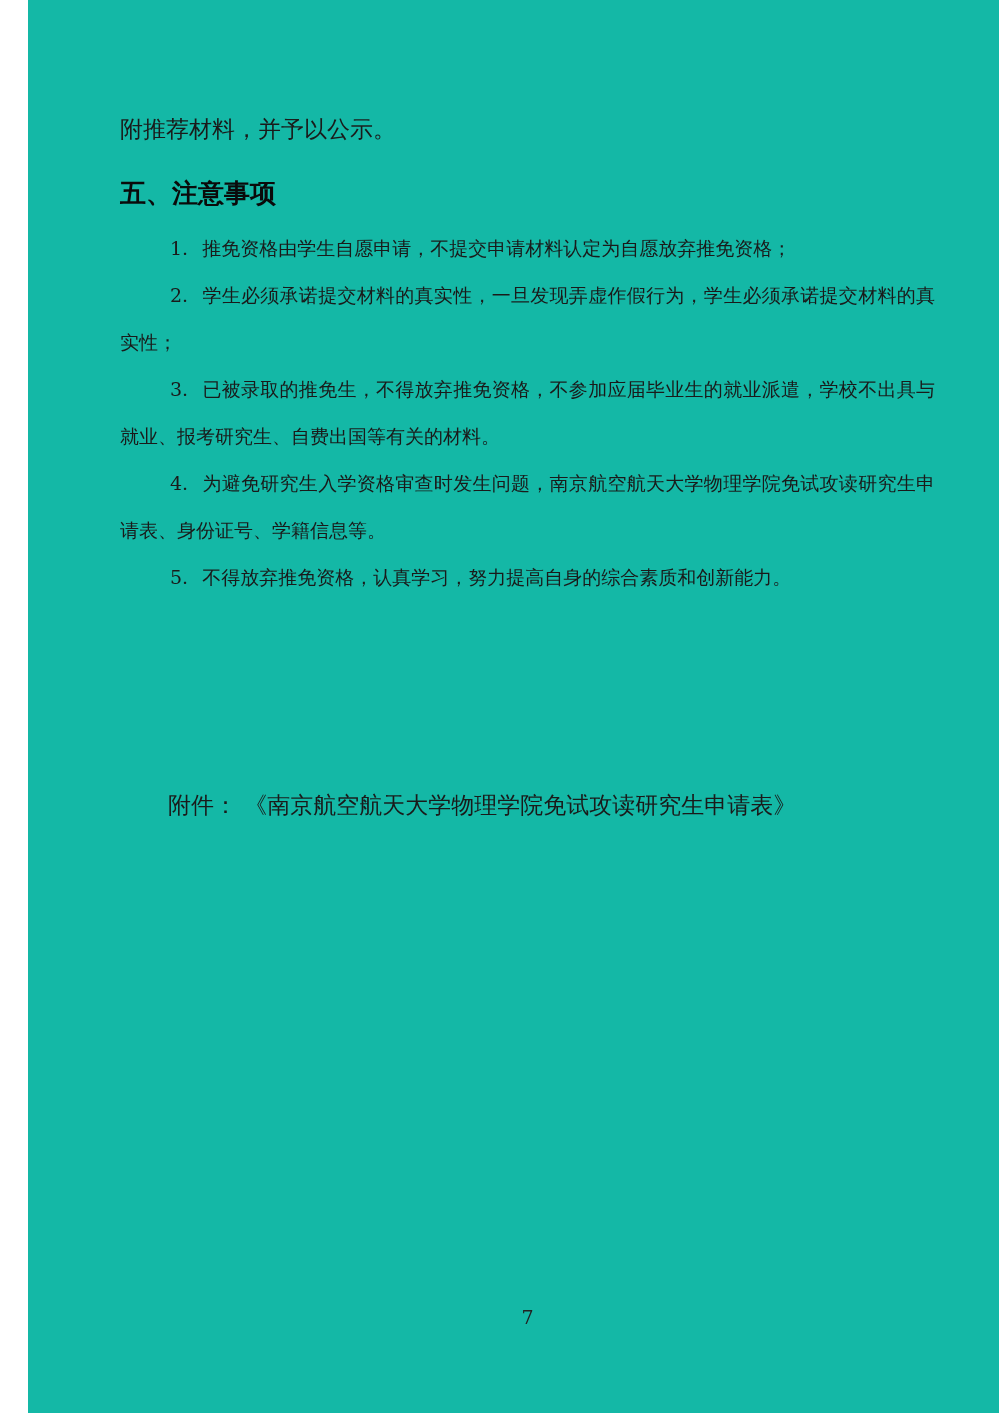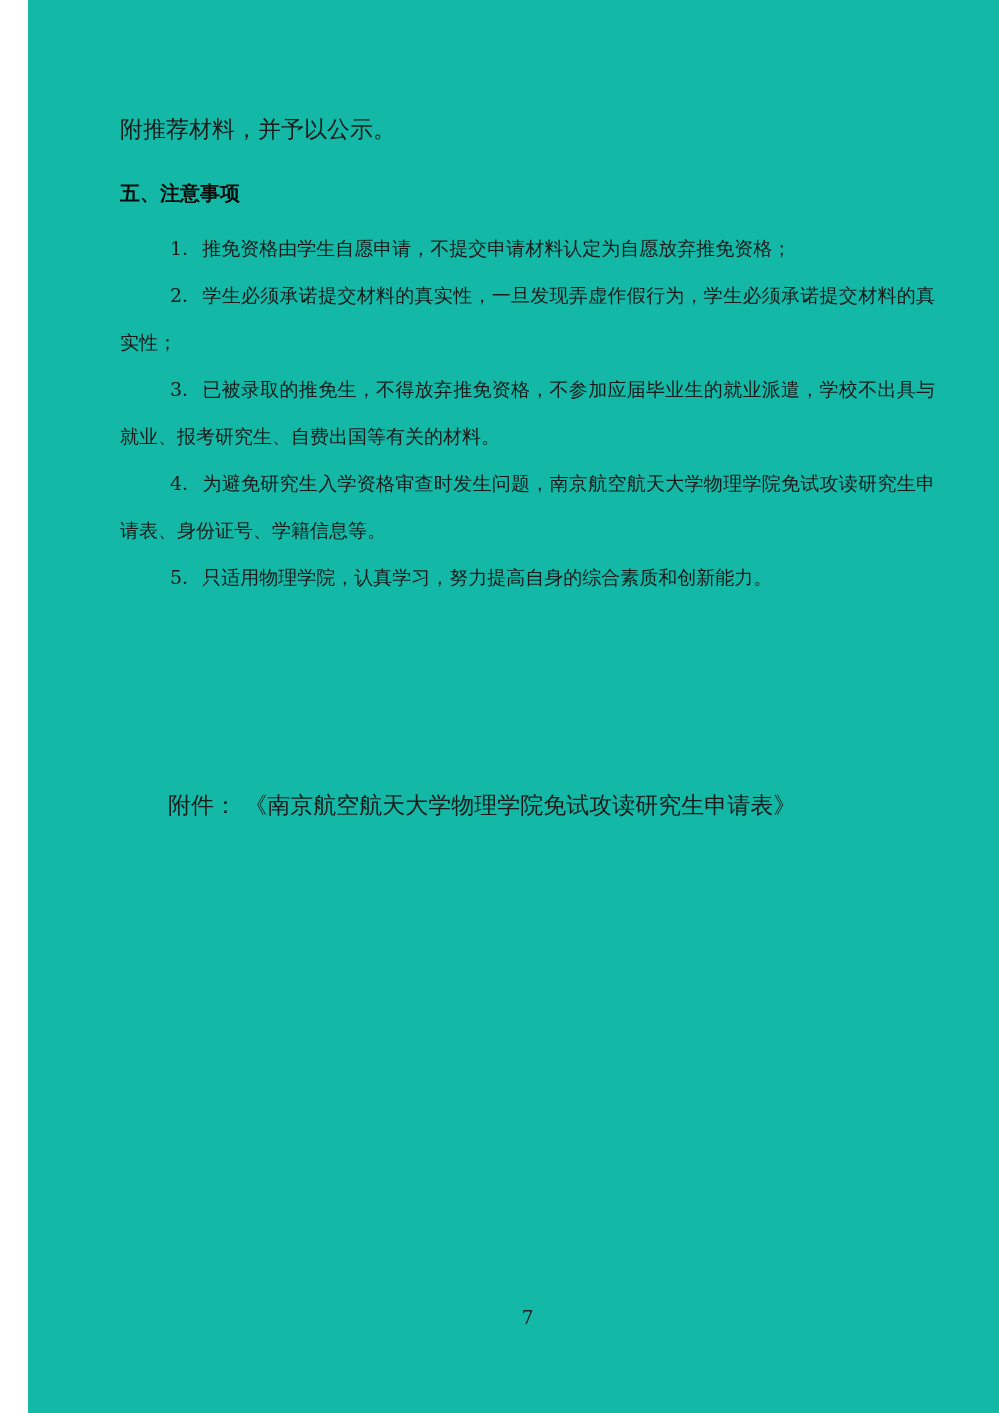--- a/index.html
+++ b/index.html
@@ -26,21 +26,21 @@
   .intro-line {
     margin: 106px 0 0 0;
     font-size: 23px;
     line-height: 47px;
     text-align: justify;
   }
   .section-heading {
     margin: 17px 0 0 0;
     font-family: "DejaVu Sans", "Liberation Sans", sans-serif;
     font-weight: bold;
-    font-size: 20px;
+    font-size: 26px;
     line-height: 47px;
     color: #0a0a0a;
   }
   .notes {
     margin: 8px 0 0 0;
     padding: 0;
   }
   .note {
     margin: 0;
     font-size: 19px;
@@ -82,21 +82,21 @@
     <div class="notes">
 
       <p class="note"><span class="note-num">1.</span><span class="note-text">推免资格由学生自愿申请，不提交申请材料认定为自愿放弃推免资格；</span></p>
 
       <p class="note"><span class="note-num">2.</span><span class="note-text">学生必须承诺提交材料的真实性，一旦发现弄虚作假行为，学生必须承诺提交材料的真实性；</span></p>
 
       <p class="note"><span class="note-num">3.</span><span class="note-text">已被录取的推免生，不得放弃推免资格，不参加应届毕业生的就业派遣，学校不出具与就业、报考研究生、自费出国等有关的材料。</span></p>
 
       <p class="note"><span class="note-num">4.</span><span class="note-text">为避免研究生入学资格审查时发生问题，南京航空航天大学物理学院免试攻读研究生申请表、身份证号、学籍信息等。</span></p>
 
-      <p class="note"><span class="note-num">5.</span><span class="note-text">只适用物理学院，认真学习，努力提高自身的综合素质和创新能力。</span></p>
+      <p class="note"><span class="note-num">5.</span><span class="note-text">不得放弃推免资格，认真学习，努力提高自身的综合素质和创新能力。</span></p>
 
 
 
     </div>
 
     <p class="attachment-line">附件： 《南京航空航天大学物理学院免试攻读研究生申请表》</p>
 
   </div>
 
   <div class="page-number">7</div>

